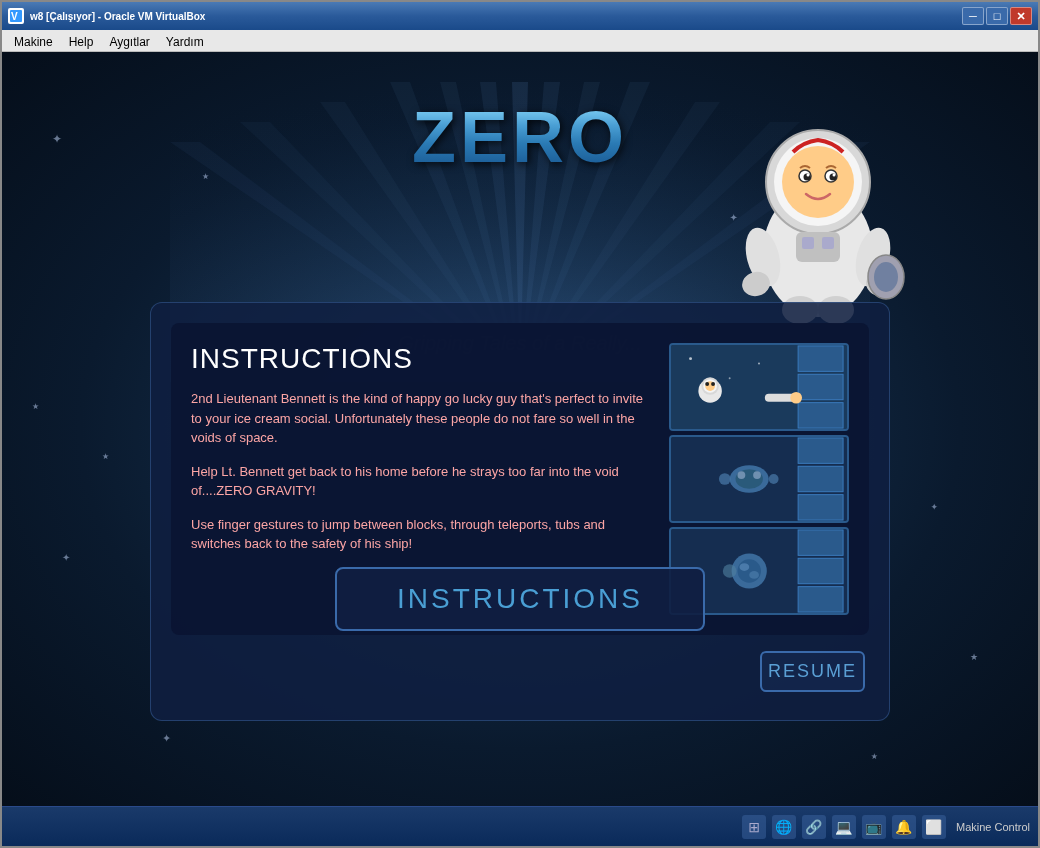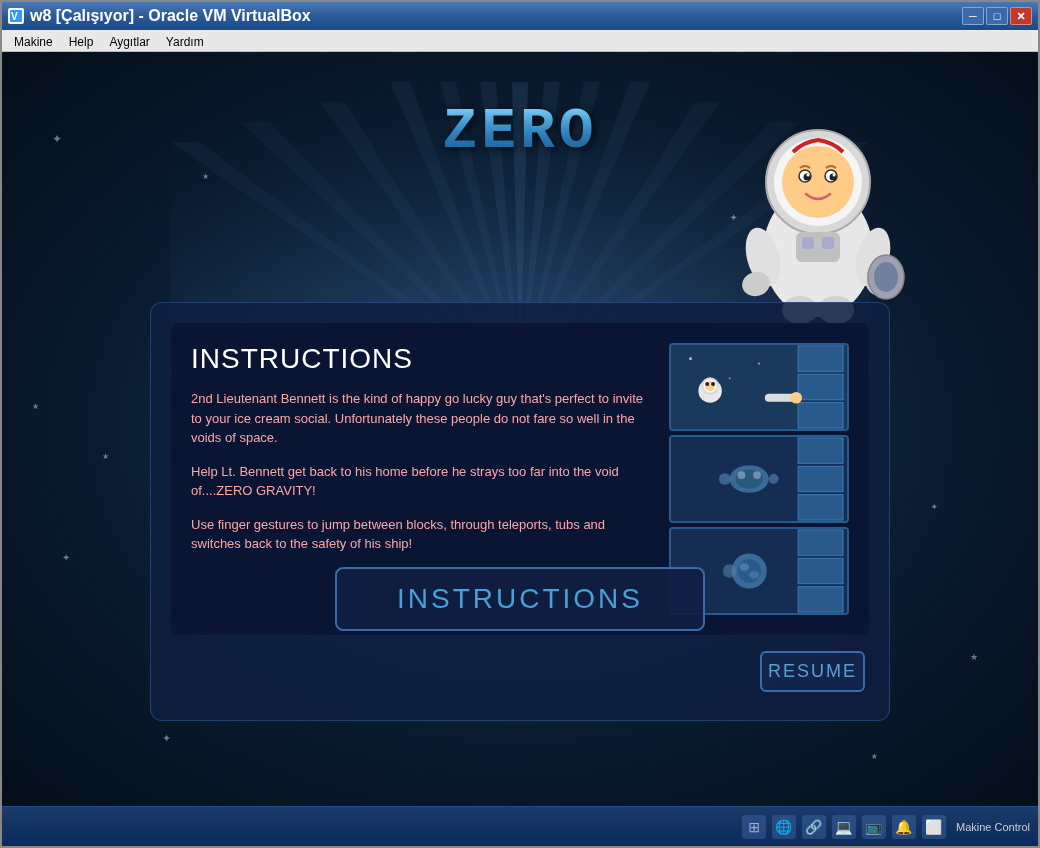--- a/index.html
+++ b/index.html
@@ -43,21 +43,21 @@
       background: #fff;
       border-radius: 2px;
       display: flex;
       align-items: center;
       justify-content: center;
       font-size: 10px;
     }
 
     .title-bar-text {
       color: white;
-      font-size: 16px;
+      font-size: 10px;
       font-weight: bold;
     }
 
     .title-bar-controls {
       display: flex;
       gap: 2px;
     }
 
     .tb-btn {
       width: 22px;
@@ -130,22 +130,22 @@
     .logo-area {
       position: absolute;
       top: 55px;
       left: 50%;
       transform: translateX(-50%);
       text-align: center;
       width: 700px;
     }
 
     .game-title {
-      font-family: Liberation Mono, monospace;
-      font-size: 58px;
+      font-family: Liberation Sans, sans-serif;
+      font-size: 72px;
       font-weight: 900;
       line-height: 0.85;
       letter-spacing: 4px;
       text-transform: uppercase;
       background: linear-gradient(180deg, #7ecef4 0%, #4a9fd4 30%, #2a7ab4 60%, #1a5a94 100%);
       -webkit-background-clip: text;
       -webkit-text-fill-color: transparent;
       background-clip: text;
       filter: drop-shadow(2px 2px 4px rgba(0,0,0,0.8));
       position: relative;

